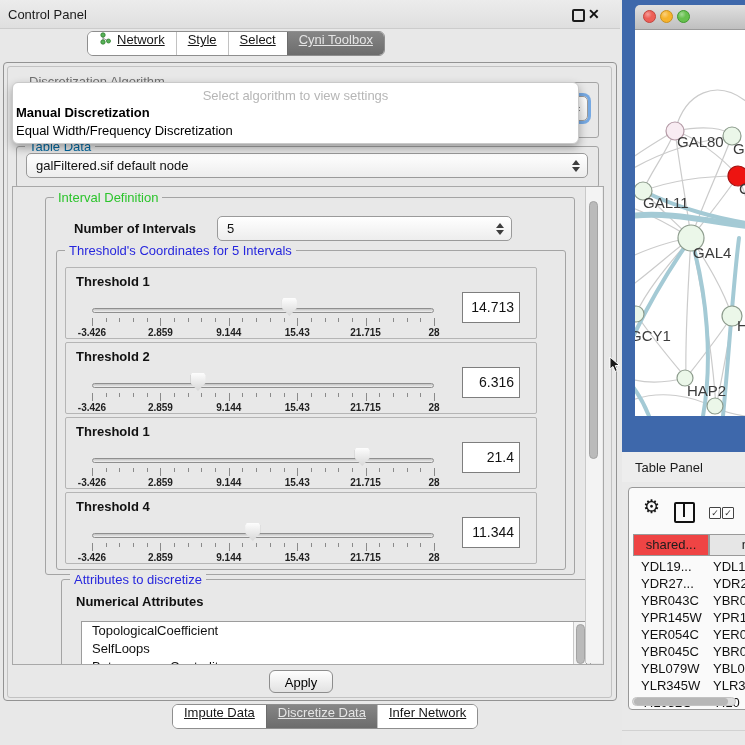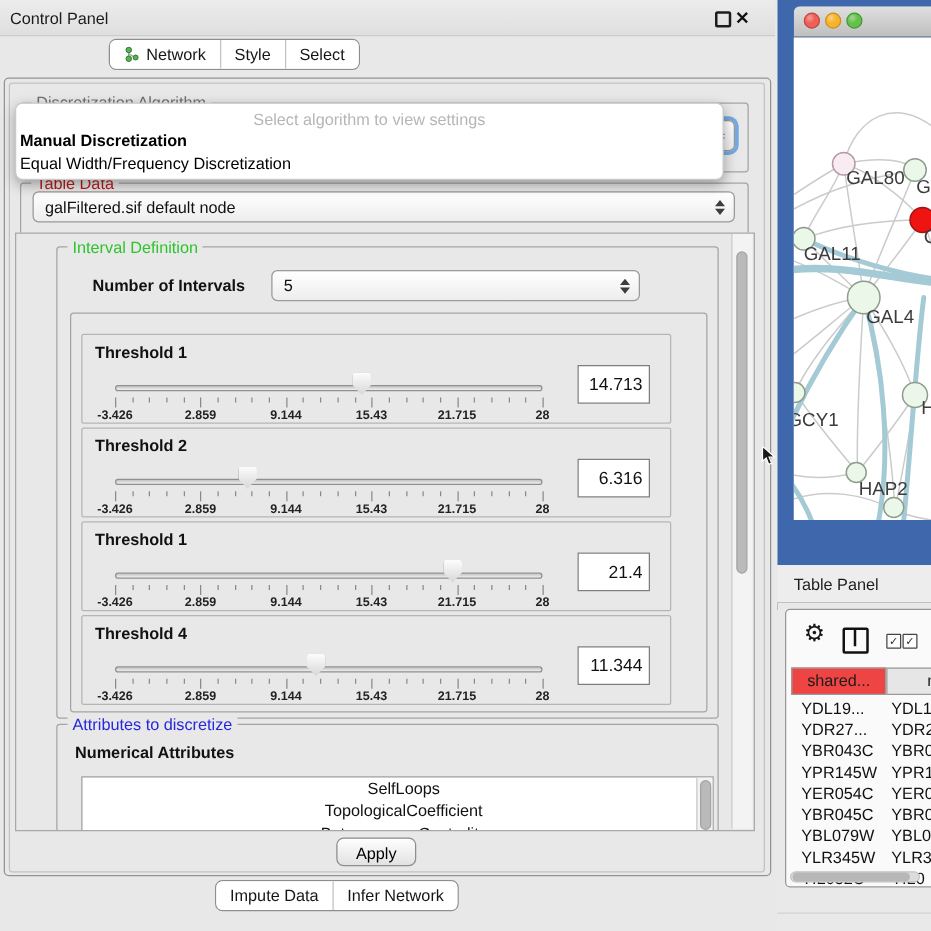--- a/index.html
+++ b/index.html
@@ -5,28 +5,28 @@
   html,body{margin:0;padding:0;}
   body{width:745px;height:745px;position:relative;overflow:hidden;background:#e8e8e8;
        font-family:"Liberation Sans",sans-serif;font-size:13px;color:#111;}
   
   .titlebar{position:absolute;left:0;top:0;width:620px;height:28px;
             background:linear-gradient(#ececec,#dfdfdf);border-bottom:1px solid #cccccc;}
   .titlebar .title{position:absolute;left:8px;top:7px;font-size:13px;color:#1b1b1b;}
   .float-btn{position:absolute;left:572px;top:9px;width:9px;height:9px;border:2px solid #1c1c1c;border-radius:2px;background:transparent;}
   .close-btn{position:absolute;left:588px;top:5px;font-size:14px;font-weight:bold;color:#111;line-height:18px;}
   .tabbar{position:absolute;display:flex;border:1px solid #8e8e8e;border-radius:6px;overflow:hidden;background:#fff;}
-  .seg{display:inline-flex;align-items:center;height:23px;padding:0 11px;font-size:13px;color:#161616;background:#fff;border-left:1px solid #c2c2c2;white-space:nowrap;}
+  .seg{display:inline-flex;height:23px;padding:0 11px;font-size:13px;color:#161616;background:#fff;border-left:1px solid #c2c2c2;white-space:nowrap;text-decoration:underline;}
   .seg:first-child{border-left:none;}
   .seg.active{background:linear-gradient(#868686,#6c6c6c);color:#e5e5e5;border-left-color:#6c6c6c;}
   .seg .nicon{margin-right:5px;}
   .outer-panel{position:absolute;left:3px;top:62px;width:612px;height:637px;border:1px solid #939393;border-radius:4px;}
   .inner-panel{position:absolute;left:7px;top:66px;width:603px;height:630px;border:1px solid #c2c2c2;border-radius:3px;}
   .groupbox{position:absolute;border:1px solid #a4a4a4;border-radius:3px;}
-  .gtitle{position:absolute;top:-8px;left:8px;background:#e8e8e8;padding:0 4px;font-size:13px;line-height:15px;white-space:nowrap;color:#b91c1c;}
+  .gtitle{position:absolute;top:-8px;left:8px;background:#e8e8e8;padding:0 4px;font-size:13px;line-height:15px;white-space:nowrap;color:#0369a1;}
   .t-green{color:#2cc42c;}
   .t-blue{color:#2727dd;}
   .t-dim{color:#6f6f6f;}
   .combo{position:absolute;background:linear-gradient(#ffffff,#ededed);border:1px solid #9a9a9a;border-radius:5px;
          font-size:13px;color:#111;box-sizing:border-box;line-height:23px;padding-left:9px;white-space:nowrap;overflow:hidden;}
   .combo.focus{box-shadow:0 0 0 3px rgba(98,158,226,.85);}
   .arrows{position:absolute;right:7px;top:50%;transform:translateY(-50%);display:flex;flex-direction:column;gap:2px;}
   .a-up{width:0;height:0;border-left:4px solid transparent;border-right:4px solid transparent;border-bottom:5px solid #3d3d3d;}
   .a-dn{width:0;height:0;border-left:4px solid transparent;border-right:4px solid transparent;border-top:5px solid #3d3d3d;}
   .scrollpane{position:absolute;left:12px;top:186px;width:590px;height:477px;border:1px solid #a8a8a8;overflow:hidden;background:#e8e8e8;}
@@ -97,20 +97,23 @@
         <circle cx="9.5" cy="9" r="2" fill="#57b257" stroke="#2e7d2e" stroke-width="0.8"></circle>
       </svg>
       <span>Network</span>
     </span>
     <span class="seg">
       <span>Style</span>
     </span>
     <span class="seg">
       <span>Select</span>
     </span>
+    <span class="seg active">
+      <span>Cyni Toolbox</span>
+    </span>
   </div>
 
 <div class="outer-panel"></div>
 <div class="inner-panel"></div>
 
 <div class="groupbox" style="left:16px;top:82px;width:581px;height:54px;">
   <span class="gtitle t-dim" style="top:-9px;">Discretization Algorithm</span>
 </div>
 <div class="combo focus" style="left:26px;top:96px;width:562px;height:25px;z-index:5;">
   <span class="arrows">
@@ -137,20 +140,21 @@
     <span class="boldlab" style="left:28px;top:23px;">Number of Intervals</span>
     <div class="combo" style="left:171px;top:18px;width:295px;height:25px;">
       <span>5</span>
       <span class="arrows">
           <span class="a-up"></span>
           <span class="a-dn"></span>
         </span>
     </div>
 
     <div class="groupbox" style="left:10px;top:52px;width:508px;height:318px;" id="threshold-group">
+      <span class="gtitle t-blue">Threshold's Coordinates for 5 Intervals</span>
     <div class="tpanel" style="top: 16px;">
           <div class="tlabel">Threshold 1</div>
           <div class="strack"></div>
           <div class="tick major" style="left: 26px;"></div>
           <div class="tick minor" style="left: 39.68px;"></div>
           <div class="tick minor" style="left: 53.36px;"></div>
           <div class="tick minor" style="left: 67.04px;"></div>
           <div class="tick minor" style="left: 80.72px;"></div>
           <div class="tick major" style="left: 94.4px;"></div>
           <div class="tick minor" style="left: 108.08px;"></div>
@@ -292,42 +296,43 @@
           <div class="ticklabel" style="left: 132.8px;">9.144</div>
           <div class="ticklabel" style="left: 201.2px;">15.43</div>
           <div class="ticklabel" style="left: 269.6px;">21.715</div>
           <div class="ticklabel" style="left: 338px;">28</div>
           <div class="sthumb" style="left: 179.238px;"></div>
           <div class="vfield">11.344</div>
         </div>
       </div>
   </div>
 
-  <div class="groupbox" style="left:32px;top:392px;width:528px;height:110px;text-align:center;">
+  <div class="groupbox" style="left:48px;top:392px;width:528px;height:110px;">
     <span class="gtitle t-blue">Attributes to discretize</span>
     <span class="boldlab" style="left:14px;top:14px;">Numerical Attributes</span>
     <div class="attr-list" id="attr-list">
       <div class="vsb" style="right:0;top:0;width:12px;height:68px;border-left:1px solid #c9c9c9;">
         <div class="thumb" style="top:2px;height:40px;"></div>
       </div>
-    <div class="attr-item">SelfLoops</div>
-        <div class="attr-item">TopologicalCoefficient</div>
+    <div class="attr-item">TopologicalCoefficient</div>
+        <div class="attr-item">SelfLoops</div>
         <div class="attr-item">BetweennessCentrality</div>
       </div>
   </div>
 
   <div class="vsb" style="left:572px;top:0;width:16px;height:476px;">
     <div class="thumb" style="top:14px;height:258px;left:3px;"></div>
   </div>
 </div>
 
 <button class="btn">Apply</button>
 
 <div id="bottom-tabs" class="tabbar" style="left:147px;top:704px;margin-left:25px;">
     <span class="seg">Impute Data</span>
+    <span class="seg active">Discretize Data</span>
     <span class="seg">Infer Network</span>
   </div>
 
 <div class="popup" id="popup">
   <div class="hint">Select algorithm to view settings</div>
 <div class="opt" style="top: 21px; font-weight: bold;">Manual Discretization</div>
     <div class="opt" style="top: 39px;">Equal Width/Frequency Discretization</div>
   </div>
 
 <div class="net-frame">

